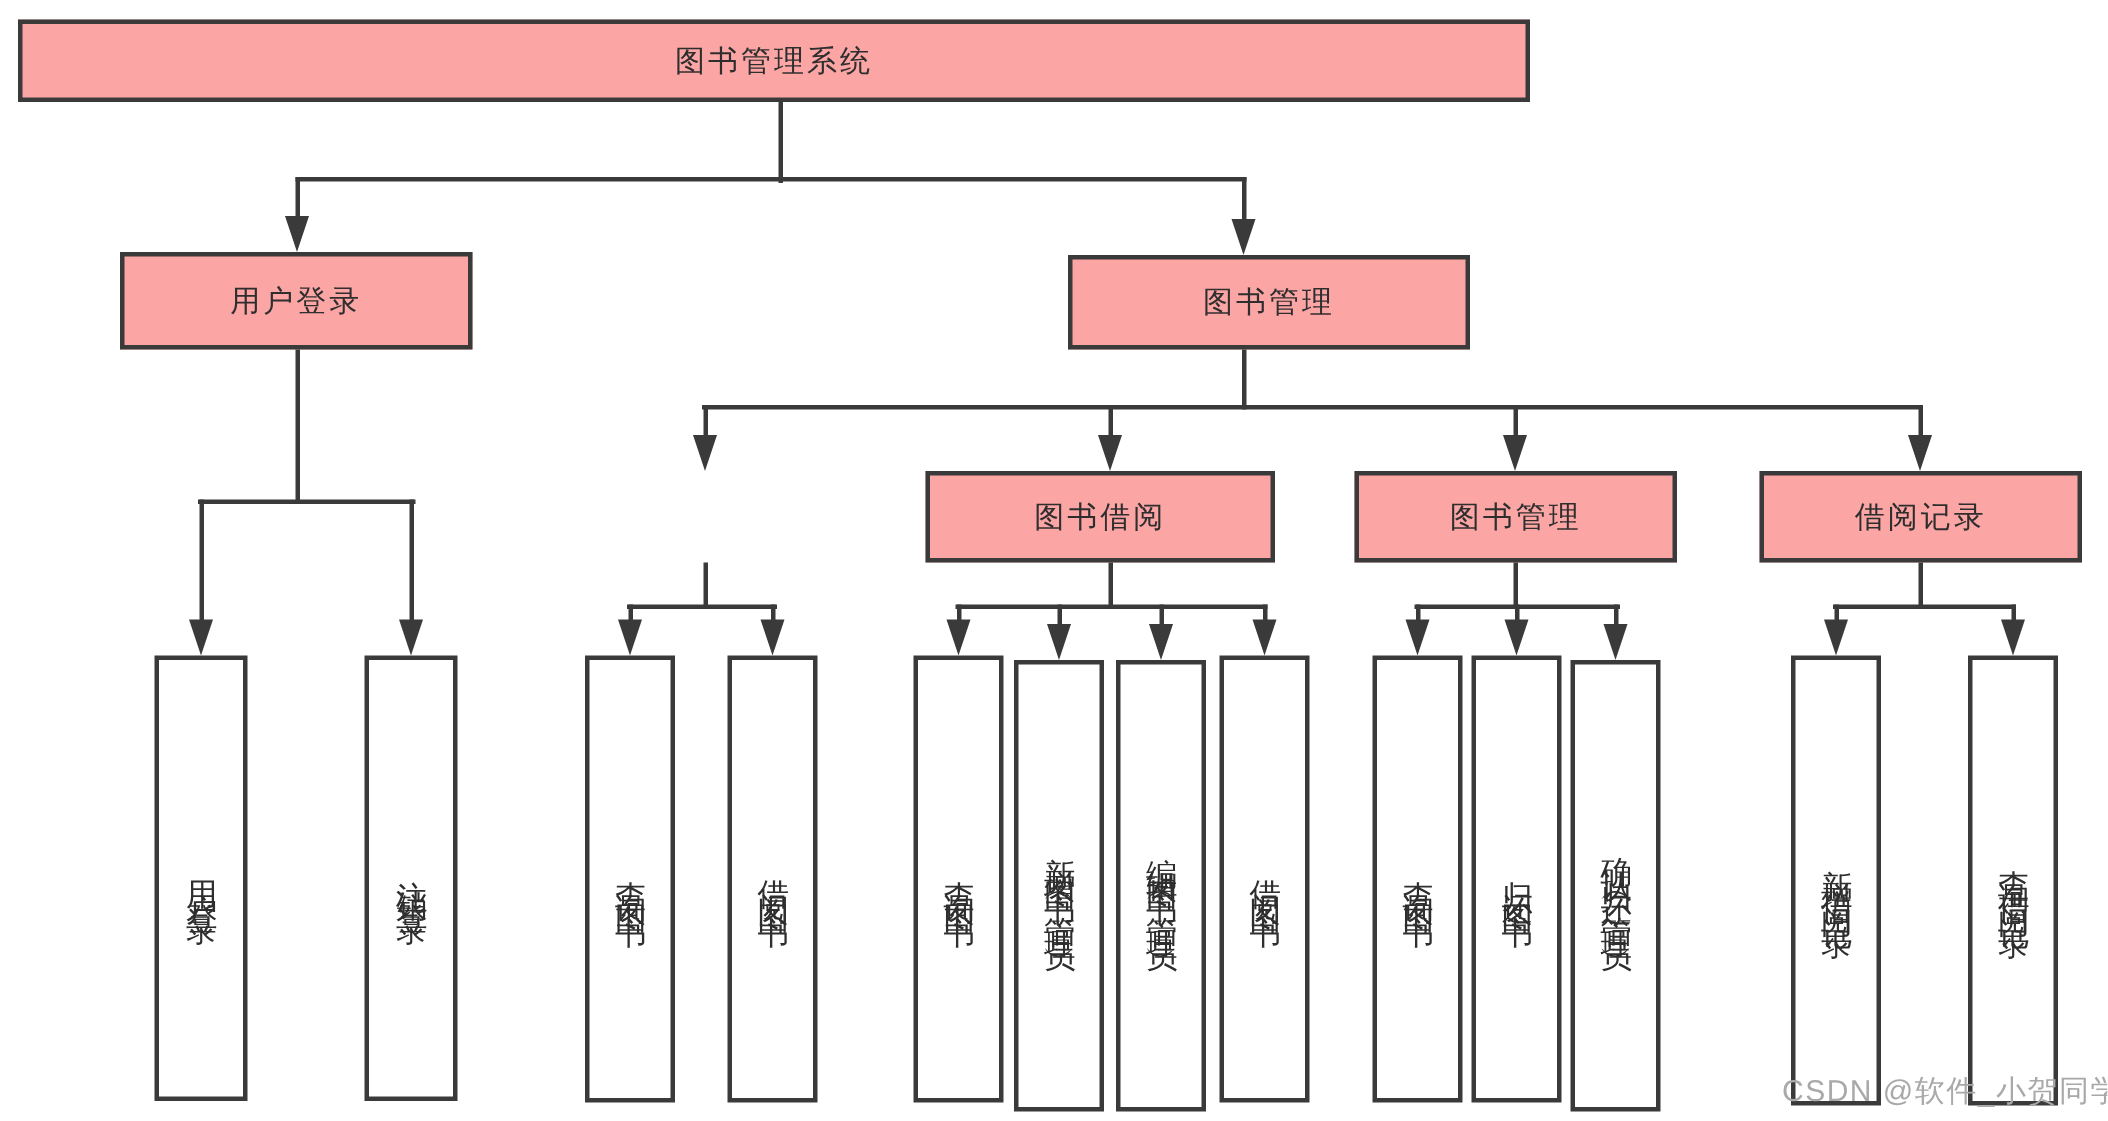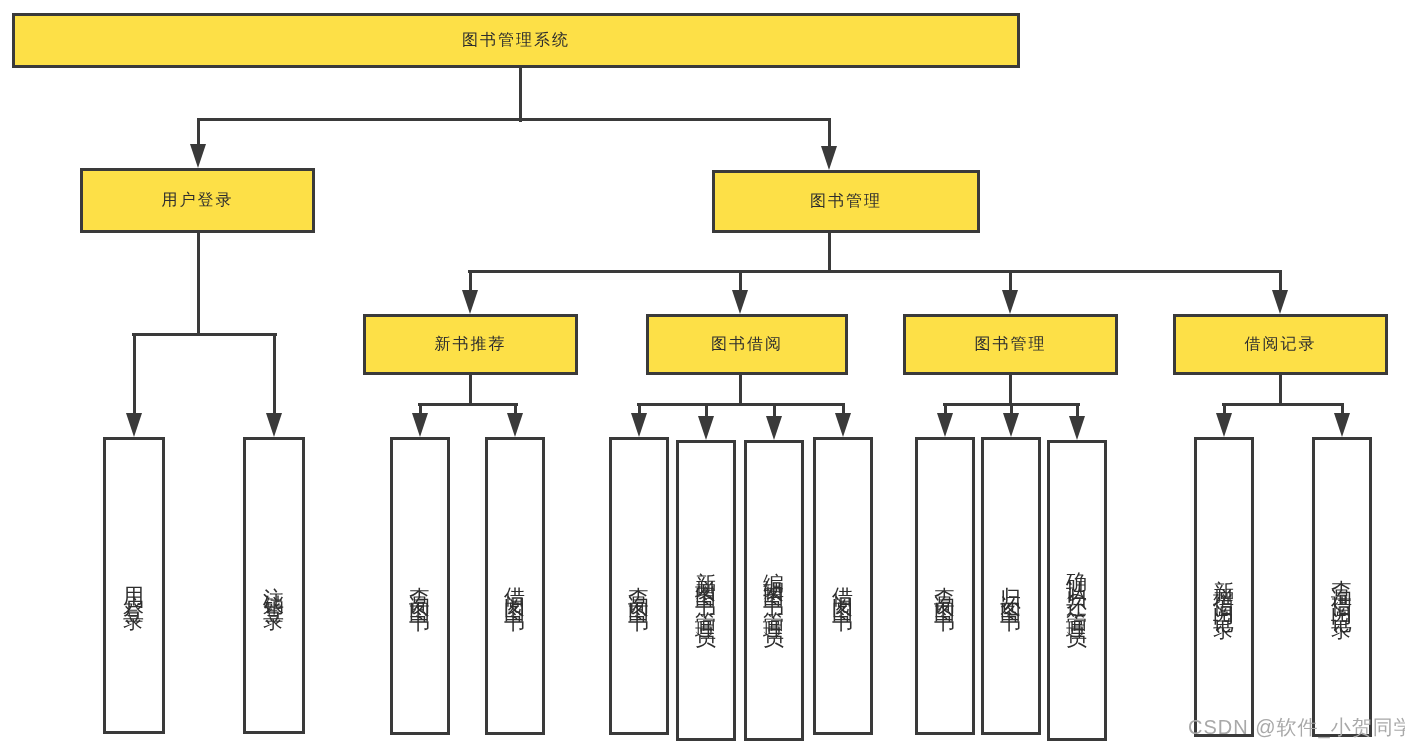--- a/index.html
+++ b/index.html
@@ -13,24 +13,24 @@
     position:relative;
     width:1405px;height:747px;
     background:var(--background);
     font-family:"Liberation Sans","DejaVu Sans",sans-serif;
     overflow:hidden;
   }
   .hbox{
     position:absolute;
     box-sizing:border-box;
     border:3px solid var(--line);
-    background:#fde047;
+    background:#fca5a5;
     display:flex;align-items:center;justify-content:center;
     color:var(--text);
-    font-size:16px;
+    font-size:20px;
     letter-spacing:2px;
     white-space:nowrap;
   }
   .vbox{
     position:absolute;
     box-sizing:border-box;
     border:3px solid var(--line);
     background:#fff;
     display:flex;align-items:center;justify-content:center;
     color:var(--text);
@@ -93,24 +93,21 @@
   <div class="hline" style="left:468px;top:270px;width:814px;"></div>
   <div class="vline" style="left:469px;top:270px;height:26px;"></div>
   <div class="tri" style="left:462px;top:290px;"></div>
   <div class="vline" style="left:739px;top:270px;height:26px;"></div>
   <div class="tri" style="left:732px;top:290px;"></div>
   <div class="vline" style="left:1009px;top:270px;height:26px;"></div>
   <div class="tri" style="left:1002px;top:290px;"></div>
   <div class="vline" style="left:1279px;top:270px;height:26px;"></div>
   <div class="tri" style="left:1272px;top:290px;"></div>
 
-  <div class="hbox" style="left:363px;top:314px;width:215px;height:61px;">
-    <span>新书推荐</span>
-  </div>
-  <div class="hbox" style="left:646px;top:314px;width:202px;height:61px;">
+  <div class="hbox" style="left:617px;top:314px;width:233px;height:61px;">
     <span>图书借阅</span>
   </div>
   <div class="hbox" style="left:903px;top:314px;width:215px;height:61px;">
     <span>图书管理</span>
   </div>
   <div class="hbox" style="left:1173px;top:314px;width:215px;height:61px;">
     <span>借阅记录</span>
   </div>
 
   <div class="vline" style="left:469px;top:375px;height:31px;"></div>

